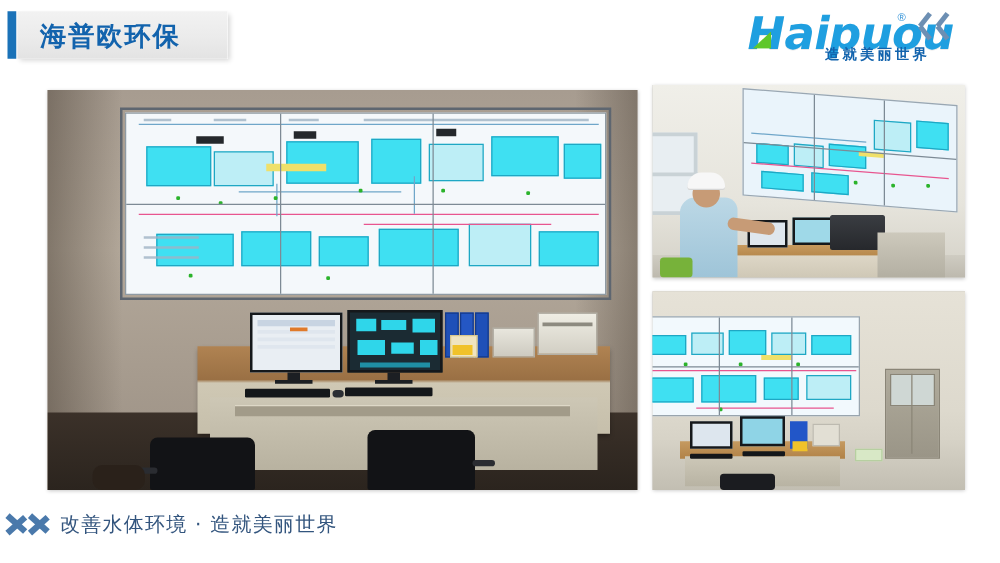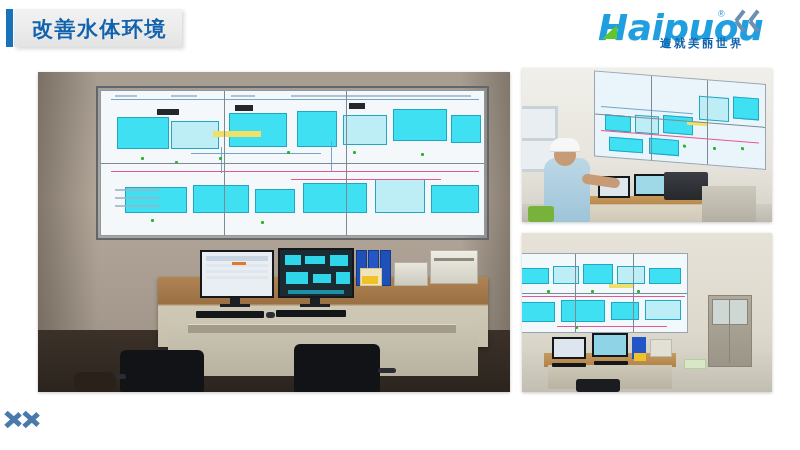--- a/index.html
+++ b/index.html
@@ -150,21 +150,21 @@
     position:absolute;left:48px;top:12px;font-size:16px;color:#33557e;letter-spacing:1px;
     font-family:"DejaVu Sans","Liberation Sans",sans-serif;
   }
 </style>
 </head>
 <body>
 
 <div id="header">
   <div id="title-box"></div>
   <div id="title-accent-bar"></div>
-  <div id="page-title">改善水体环境</div>
+  <div id="page-title">海普欧环保</div>
 
   <div id="logo">
     <div id="logo-wordmark">Haipuou</div>
     <div id="logo-leaf"></div>
     <div id="logo-reg">®</div>
     <div id="logo-cn">造就美丽世界</div>
     <div class="hdr-chev" id="hdr-chev-1"></div>
     <div class="hdr-chev" id="hdr-chev-2"></div>
   </div>
 </div>
@@ -349,13 +349,14 @@
   <div id="pbr-cabinet"></div>
   <div id="pbr-cab-glass"></div>
   <div id="pbr-cab-split"></div>
   <div id="pbr-box"></div>
   <div style="position:absolute;left:54px;top:146px;width:44px;height:13px;background:#1b1c20;border-radius:3px;"></div>
 </div>
 
 <div id="footer">
   <div class="ft-chev" id="ft-chev-1"></div>
   <div class="ft-chev" id="ft-chev-2"></div>
+  <div id="footer-tagline">改善水体环境 · 造就美丽世界</div>
 </div>
 
 </body></html>

